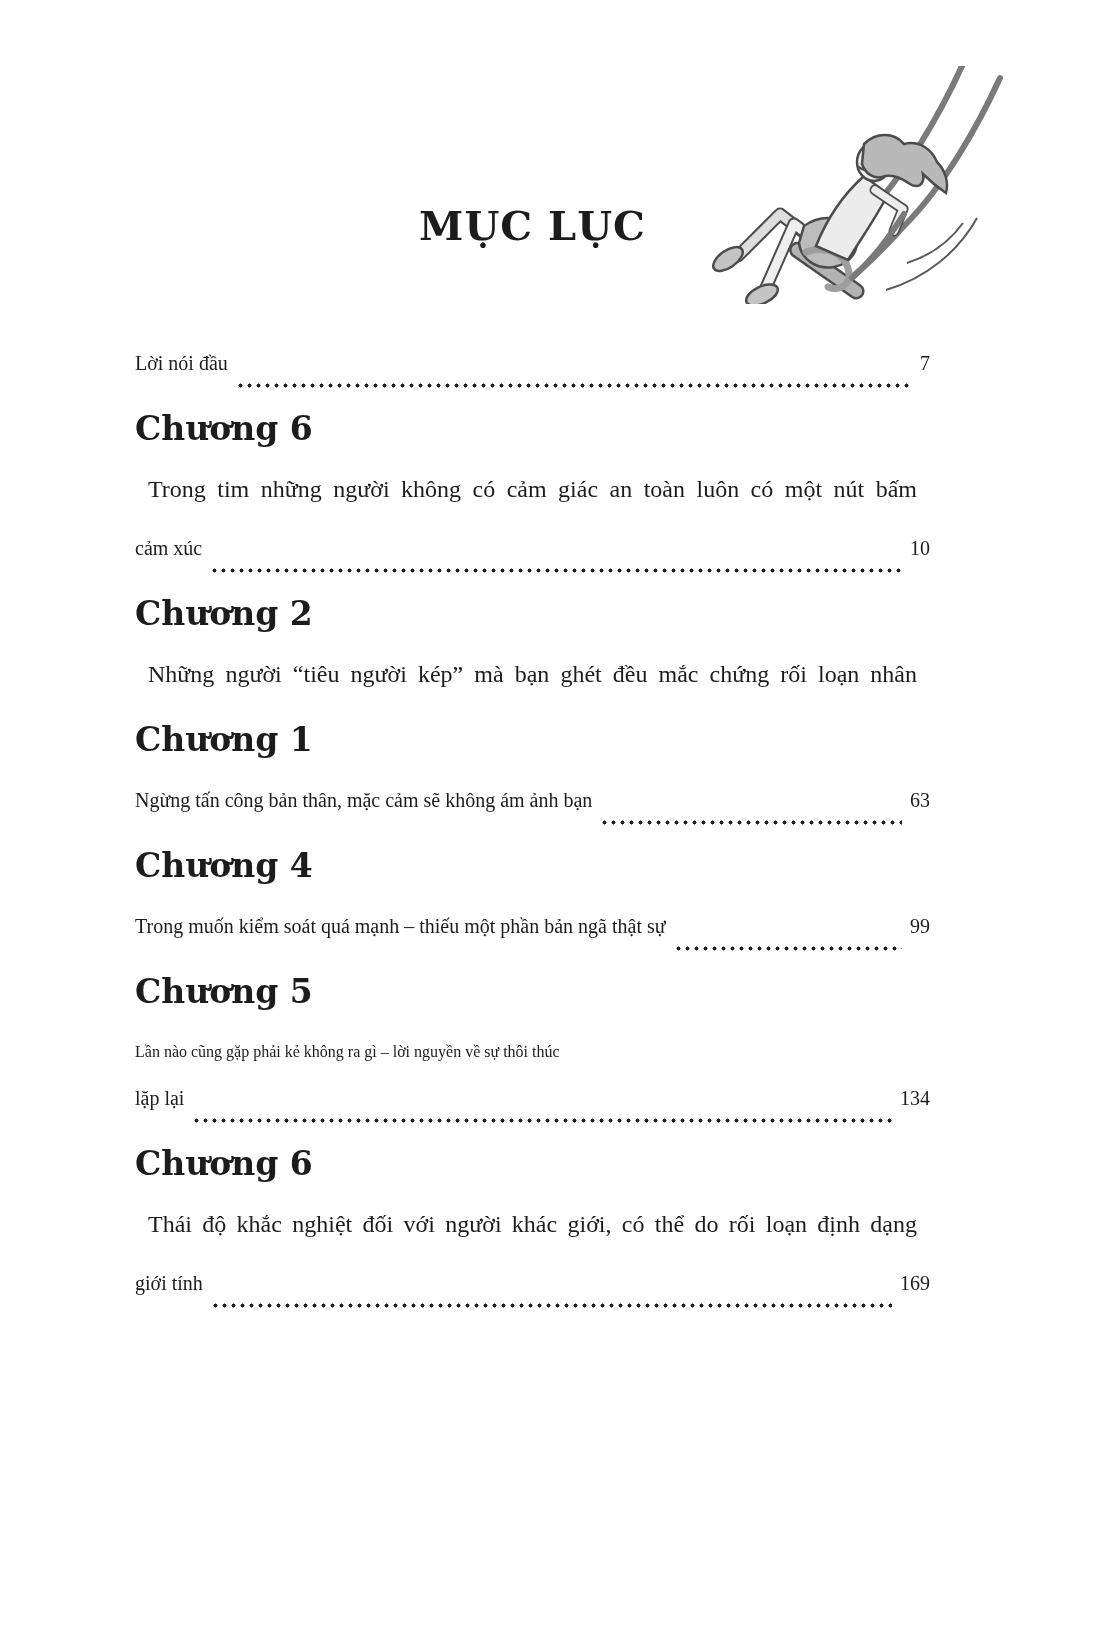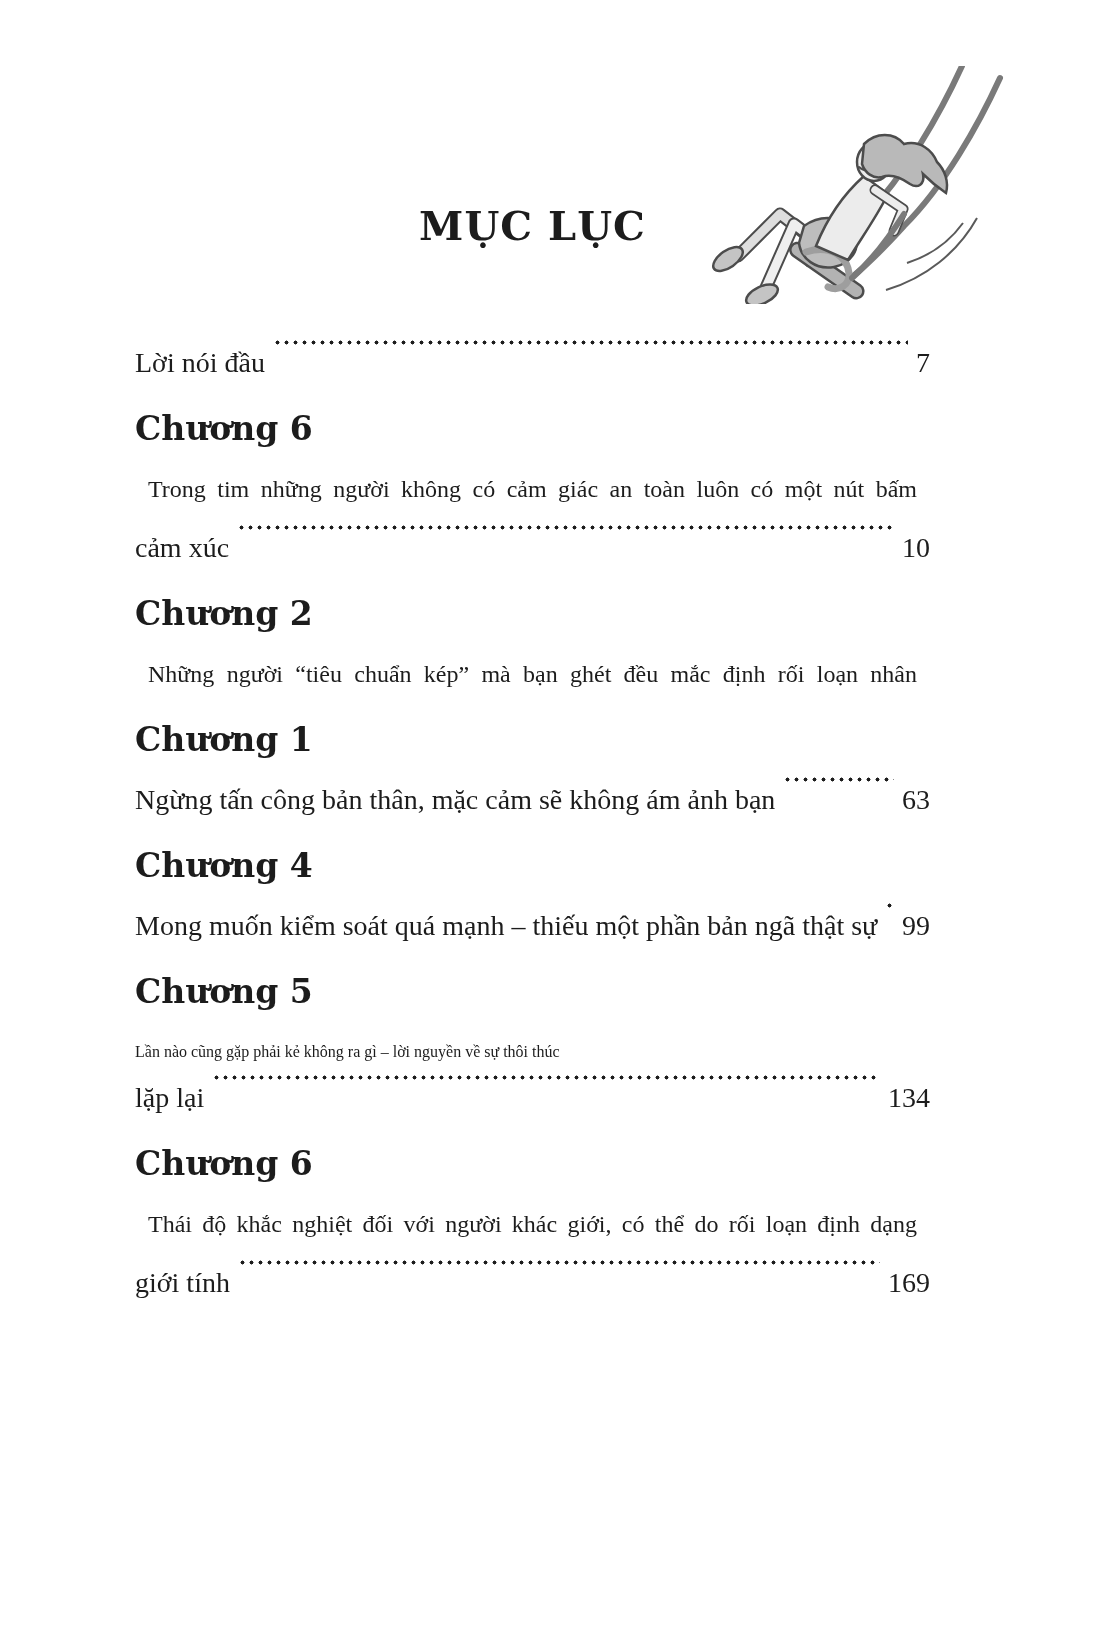--- a/index.html
+++ b/index.html
@@ -31,22 +31,22 @@
   .illustration {
     position: absolute;
     left: 678px;
     top: 66px;
     width: 330px;
     height: 238px;
   }
   .preface-row { margin-top: 88px; }
   .entry-row {
     display: flex;
-    align-items: flex-start;
-    font-size: 28px;
+    align-items: flex-end;
+    font-size: 20px;
     line-height: 46px;
   }
   .entry-text { white-space: nowrap; }
   .dots {
     flex: 1 1 auto;
     height: 5px;
     margin: 0 8px -2px 10px;
     background-image: radial-gradient(circle at 2.5px 2.5px, #1c1c1c 1.8px, transparent 2.2px);
     background-size: 9px 5px;
     background-repeat: repeat-x;
@@ -130,36 +130,36 @@
       <p class="line-full">Trong tim những người không có cảm giác an toàn luôn có một nút bấm</p>
       <div class="entry-row">
         <span class="entry-text">cảm xúc</span>
         <span class="dots"></span>
         <span class="page-num">10</span>
       </div>
     </section>
 
     <section class="chapter">
       <h2 class="chap-heading">Chương 2</h2>
-      <p class="line-full">Những người “tiêu chuẩn kép” mà bạn ghét đều mắc định rối loạn nhân</p>
+      <p class="line-full">Những người “tiêu người kép” mà bạn ghét đều mắc chứng rối loạn nhân</p>
     </section>
 
     <section class="chapter">
       <h2 class="chap-heading">Chương 1</h2>
       <div class="entry-row">
         <span class="entry-text">Ngừng tấn công bản thân, mặc cảm sẽ không ám ảnh bạn</span>
         <span class="dots"></span>
         <span class="page-num">63</span>
       </div>
     </section>
 
     <section class="chapter">
       <h2 class="chap-heading">Chương 4</h2>
       <div class="entry-row">
-        <span class="entry-text">Mong muốn kiểm soát quá mạnh – thiếu một phần bản ngã thật sự</span>
+        <span class="entry-text">Trong muốn kiểm soát quá mạnh – thiếu một phần bản ngã thật sự</span>
         <span class="dots"></span>
         <span class="page-num">99</span>
       </div>
     </section>
 
     <section class="chapter">
       <h2 class="chap-heading">Chương 5</h2>
       <p class="line-natural">Lần nào cũng gặp phải kẻ không ra gì – lời nguyền về sự thôi thúc</p>
       <div class="entry-row">
         <span class="entry-text">lặp lại</span>

